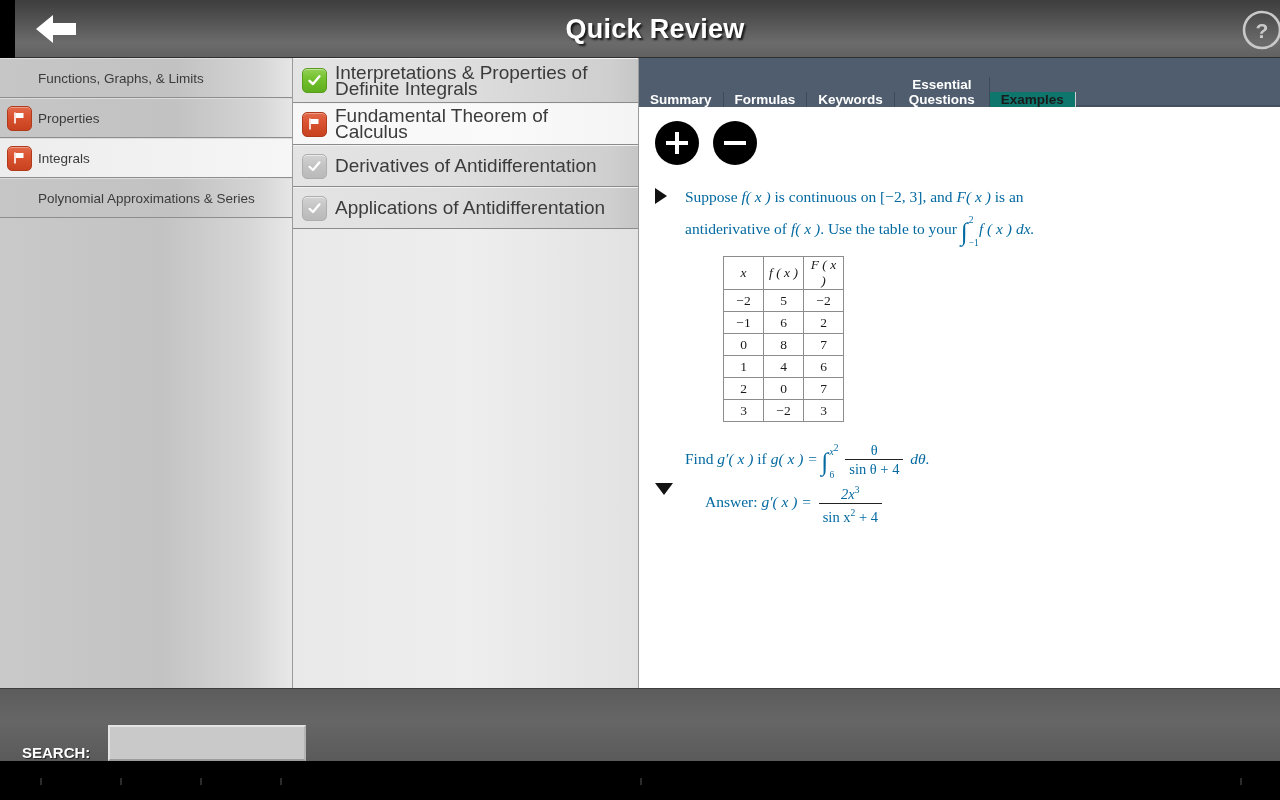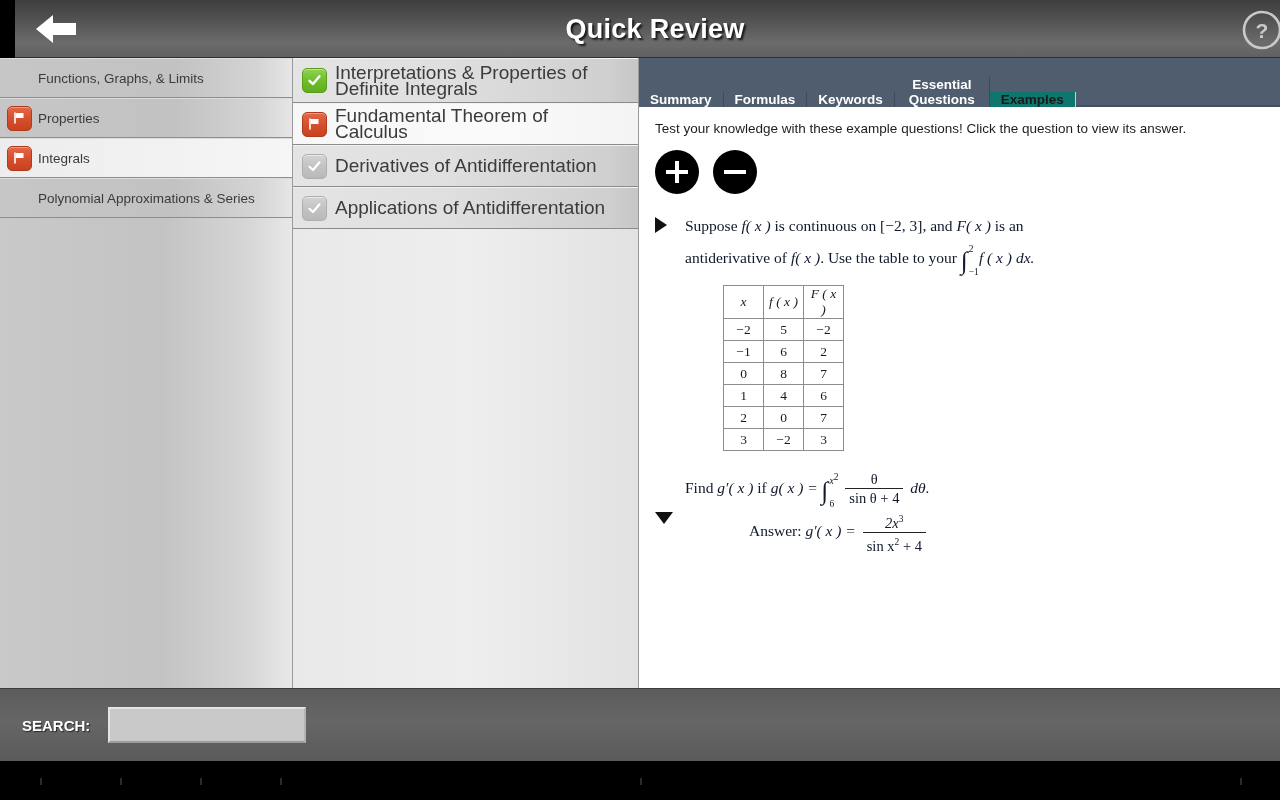--- a/index.html
+++ b/index.html
@@ -174,21 +174,21 @@
   .tri-down {
     width: 0; height: 0;
     border-top: 12px solid #111; border-left: 9px solid transparent;
     border-right: 9px solid transparent;
     margin-top: 2px;
   }
   .qbody { flex: 1; }
 
   .mathline {
     font-family: "Liberation Serif", serif;
-    font-size: 15.5px; color: #0f172a;
+    font-size: 15.5px; color: #0369a1;
     line-height: 32px;
   }
   .mathline .ital { font-style: italic; }
 
   
   .intg {
     display: inline-block; position: relative;
     font-family: "Liberation Serif", serif;
     vertical-align: middle;
   }
@@ -217,28 +217,28 @@
     border-collapse: collapse; margin: 10px 0 6px 38px;
     font-family: "Liberation Serif", serif;
   }
   .vtable td, .vtable th {
     border: 1px solid #8d8d8d;
     width: 40px; height: 22px;
     text-align: center; font-size: 13.5px; font-weight: normal;
     color: #1a1a1a; padding: 0 4px;
   }
   .vtable th { font-style: italic; }
-  .answer-line { margin-left: 64px; margin-top: 4px; }
+  .answer-line { margin-left: 20px; margin-top: 4px; }
 
   
   .searchbar {
     position: absolute; left: 0; top: 688px; width: 1280px; height: 73px;
     background: linear-gradient(to bottom, #5c5c5c 0%, #666666 45%, #5a5a5a 100%);
     border-top: 1px solid #3d3d3d;
-    display: flex; align-items: center;
+    display: flex; align-items: flex-end;
   }
   .search-label {
     margin-left: 22px; color: #ffffff; font-size: 15px; font-weight: bold;
     text-shadow: 1px 1px 1px rgba(0,0,0,0.6);
   }
   .search-input {
     margin-left: 18px; width: 198px; height: 36px;
     background: #c9c9c9;
     border: 2px solid #e4e4e4;
     border-bottom-color: #9d9d9d; border-right-color: #b4b4b4;
@@ -372,21 +372,20 @@
         <div class="tab">Keywords</div>
         <div class="tab">
           <span style="display:inline-block;max-width:72px;">Essential Questions</span>
         </div>
         <div class="tab active">Examples</div>
         <div class="tab-filler"></div>
       </div>
 
       <div class="content">
 
-        <div class="intro">Test your knowledge with these example questions! Click the question to view its answer.</div>
 
         <div class="expand-controls">
           <div class="circle-btn">
             <div class="circle-inner">
               <span class="bar-h"></span>
                 <span class="bar-v"></span>
             </div>
           </div>
           <div class="circle-btn">
             <div class="circle-inner">

